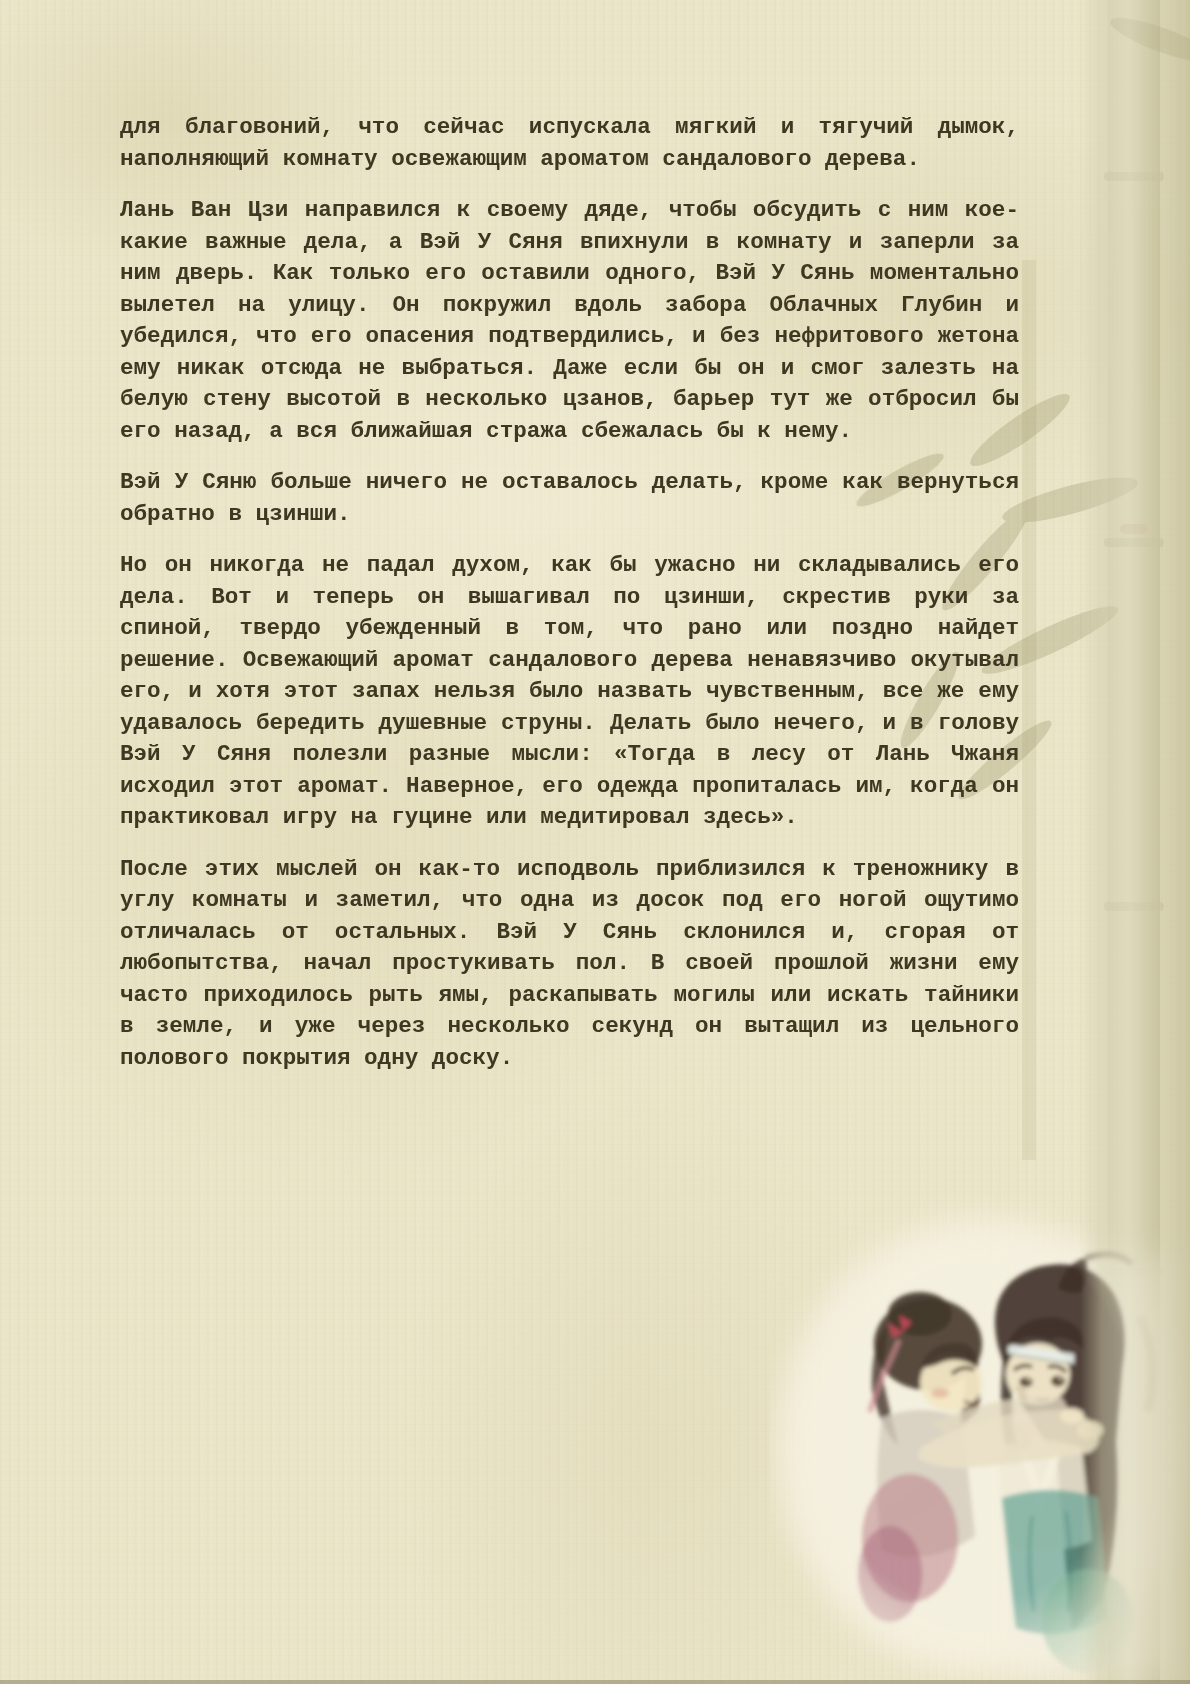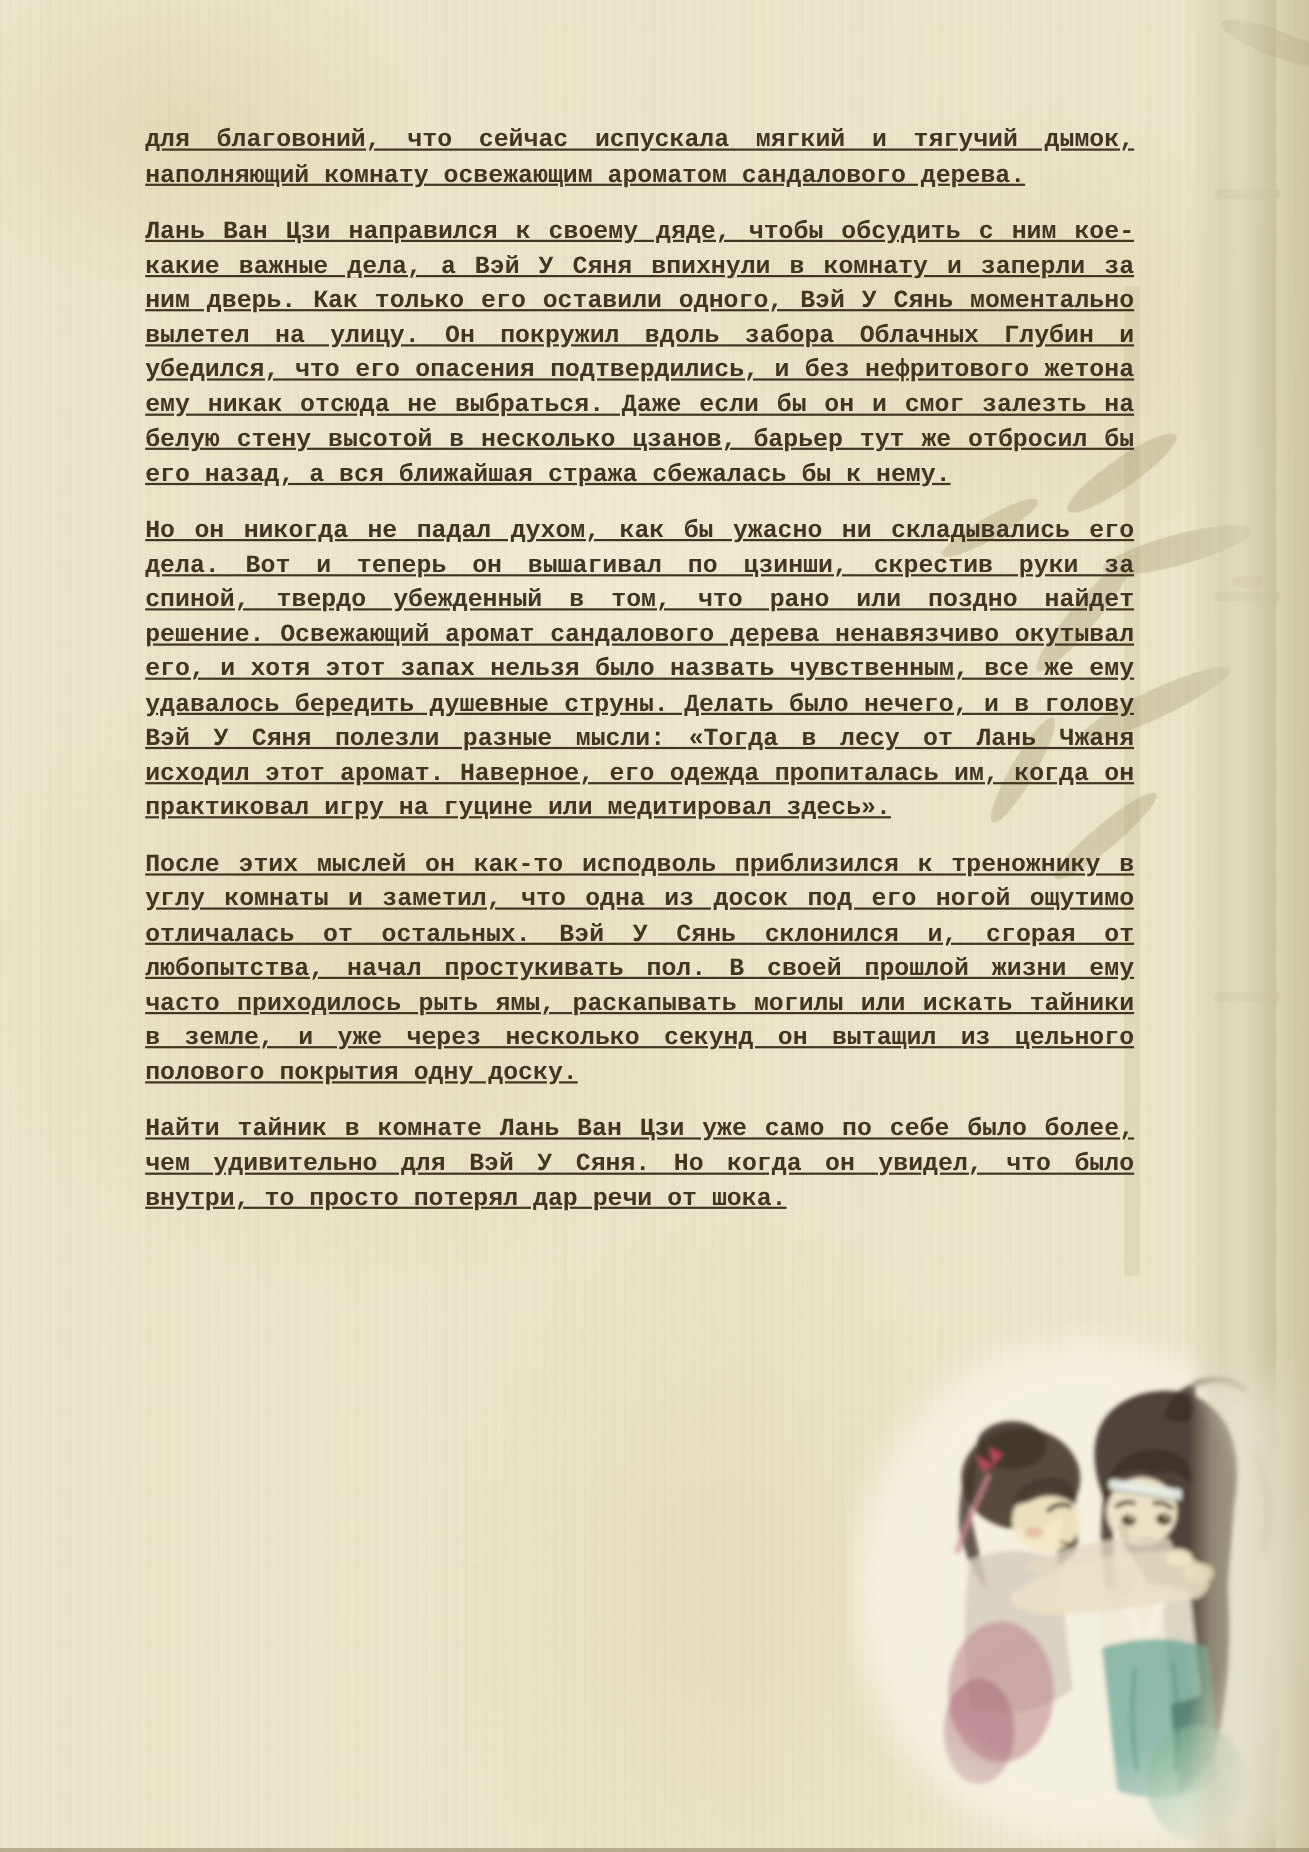--- a/index.html
+++ b/index.html
@@ -49,31 +49,30 @@
   }
   .illustration {
     position: absolute;
     left: 770px;
     top: 1196px;
     width: 420px;
     height: 488px;
   }
   .text-column {
     position: absolute;
-    left: 132px;
+    left: 120px;
     top: 112px;
     width: 899px;
     font-family: "Liberation Mono", "DejaVu Sans Mono", monospace;
     font-size: 22.6px;
     line-height: 31.5px;
     font-weight: bold;
     letter-spacing: 0;
     color: #3f3722;
     z-index: 2;
-    text-decoration: underline;
   }
   .para {
     margin: 0 0 20px 0;
     text-align: justify;
   }
   .para.flush {           
     text-align-last: justify;
     margin-bottom: 0;
   }
   .para.narrow {          
@@ -195,18 +194,18 @@
         <ellipse cx="320" cy="234" rx="13" ry="9" fill="#eadfc2" opacity="0.95"></ellipse>
       </g>
     </svg>
   </div>
 
   <div class="right-edge"></div>
 
   <div class="text-column">
     <p class="para">для благовоний, что сейчас испускала мягкий и тягучий дымок, наполняющий комнату освежающим ароматом сандалового дерева.</p>
     <p class="para">Лань Ван Цзи направился к своему дяде, чтобы обсудить с ним кое-какие важные дела, а Вэй У Сяня впихнули в комнату и заперли за ним дверь. Как только его оставили одного, Вэй У Сянь моментально вылетел на улицу. Он покружил вдоль забора Облачных Глубин и убедился, что его опасения подтвердились, и без нефритового жетона ему никак отсюда не выбраться. Даже если бы он и смог залезть на белую стену высотой в несколько цзанов, барьер тут же отбросил бы его назад, а вся ближайшая стража сбежалась бы к нему.</p>
+    <p class="para">Вэй У Сяню больше ничего не оставалось делать, кроме как вернуться обратно в цзинши.</p>
     <p class="para">Но он никогда не падал духом, как бы ужасно ни складывались его дела. Вот и теперь он вышагивал по цзинши, скрестив руки за спиной, твердо убежденный в том, что рано или поздно найдет решение. Освежающий аромат сандалового дерева ненавязчиво окутывал его, и хотя этот запах нельзя было назвать чувственным, все же ему удавалось бередить душевные струны. Делать было нечего, и в голову Вэй У Сяня полезли разные мысли: «Тогда в лесу от Лань Чжаня исходил этот аромат. Наверное, его одежда пропиталась им, когда он практиковал игру на гуцине или медитировал здесь».</p>
     <p class="para">После этих мыслей он как-то исподволь приблизился к треножнику в углу комнаты и заметил, что одна из досок под его ногой ощутимо отличалась от остальных. Вэй У Сянь склонился и, сгорая от любопытства, начал простукивать пол. В своей прошлой жизни ему часто приходилось рыть ямы, раскапывать могилы или искать тайники в земле, и уже через несколько секунд он вытащил из цельного полового покрытия одну доску.</p>
-    <p class="para">Найти тайник в комнате Лань Ван Цзи уже само по себе было более, чем удивительно для Вэй У Сяня. Но когда он увидел, что было внутри, то просто потерял дар речи от шока.</p>
   </div>
 
 </div>
 
 </body></html>

